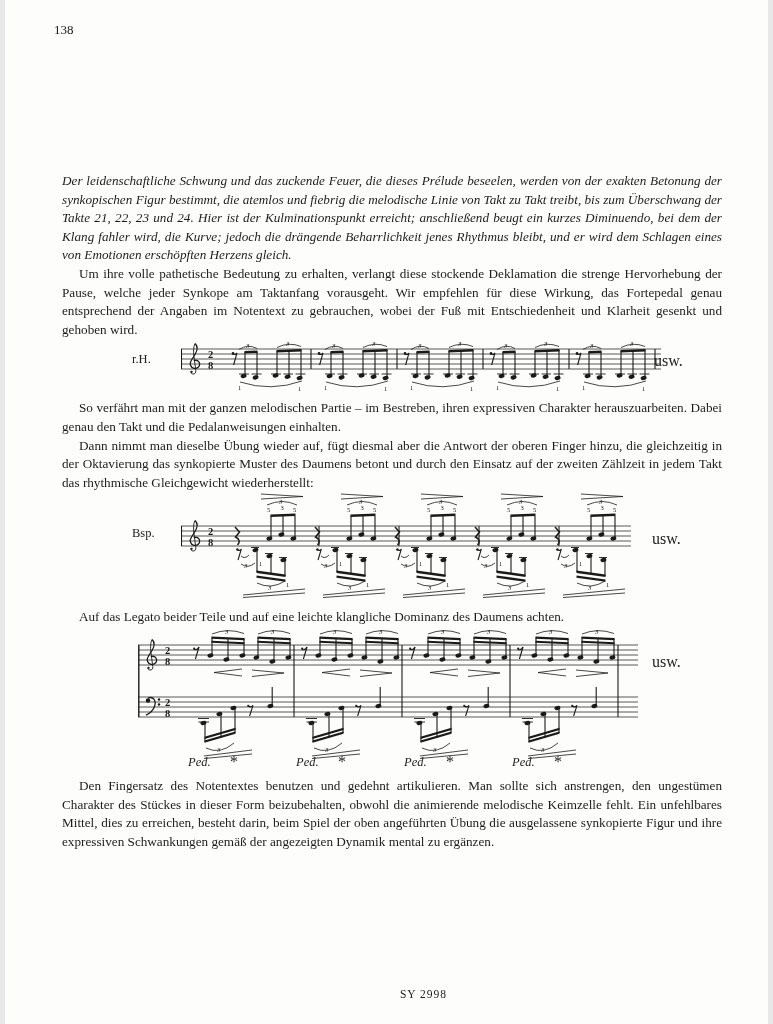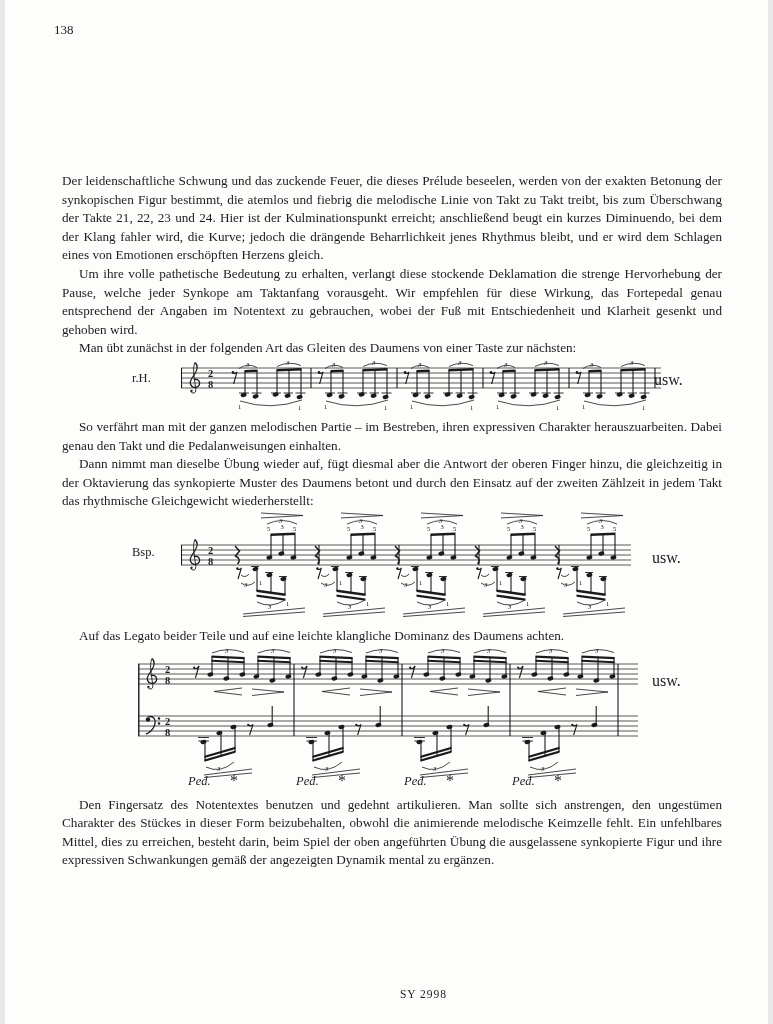--- a/index.html
+++ b/index.html
@@ -10,21 +10,21 @@
     overflow:hidden;
   }
   .pagenum{position:absolute; left:49px; top:22px; font-size:13px;}
   .title{position:absolute; left:0; top:99px; width:773px; text-align:center;
          font-size:23px; letter-spacing:0.5px;}
   .footer{position:absolute; left:0; top:988px; width:773px; text-align:center;
           font-size:11.5px; letter-spacing:1px;padding-left:32px;}
   .column{position:absolute; left:57px; top:172px; width:660px;}
   .column p{margin:0; font-size:13.2px; line-height:18.6px; text-align:justify;
             text-indent:17px; hyphens:none;}
-  .column p.noindent{text-indent:0;}
+  .column p.noindent{text-indent:0;font-style:italic;}
   .mex{position:relative; width:660px;}
   .mex1{height:60px;} .mex2{height:116px;} .mex3{height:150px;}
   .mlabel{position:absolute; font-size:12.5px; color:#222;}
   .uswlabel{position:absolute; font-size:16px; color:#222;}
   .mx{position:absolute;}
   .mx line{stroke:#1a1a1a; stroke-width:1.1;}
   .mx line.staffline{stroke:#2e2e2e; stroke-width:0.8;}
   .mx line.ledger{stroke:#1a1a1a; stroke-width:0.9;}
   .mx line.wedge{stroke:#1a1a1a; stroke-width:0.8;}
   .mx path{stroke:#1a1a1a; stroke-width:1.1; fill:none;}
@@ -42,21 +42,20 @@
 <body>
 
 <div class="page">
 
   <div class="pagenum">138</div>
 
   <div class="column">
 
     <p class="noindent">Der leidenschaftliche Schwung und das zuckende Feuer, die dieses Prélude beseelen, werden von der exakten Betonung der synkopischen Figur bestimmt, die atemlos und fiebrig die melodische Linie von Takt zu Takt treibt, bis zum Überschwang der Takte 21, 22, 23 und 24. Hier ist der Kulminationspunkt erreicht; anschließend beugt ein kurzes Diminuendo, bei dem der Klang fahler wird, die Kurve; jedoch die drängende Beharrlichkeit jenes Rhythmus bleibt, und er wird dem Schlagen eines von Emotionen erschöpften Herzens gleich.</p>
     <p>Um ihre volle pathetische Bedeutung zu erhalten, verlangt diese stockende Deklamation die strenge Hervorhebung der Pause, welche jeder Synkope am Taktanfang vorausgeht. Wir empfehlen für diese Wirkung, das Fortepedal genau entsprechend der Angaben im Notentext zu gebrauchen, wobei der Fuß mit Entschiedenheit und Klarheit gesenkt und gehoben wird.</p>
-    <p>Man übt zunächst in der folgenden Art das Gleiten des Daumens von einer Taste zur nächsten:</p>
 
     <div class="mex mex1">
       <span class="mlabel" style="left:70px; top:13px;">r.H.</span>
       <svg class="mx" style="left:119px; top:0;" width="482" height="58" viewBox="0 0 482 58">
         <defs>
           <g id="m1">
             <path d="M7.6,14.6 C9,16 11.2,15.6 12,13.9 L8.6,26"></path>
             <circle cx="8" cy="14.4" r="1.3"></circle>
             <line x1="20" y1="13" x2="20" y2="36.5"></line>
             <line x1="32" y1="12.5" x2="32" y2="38"></line>

